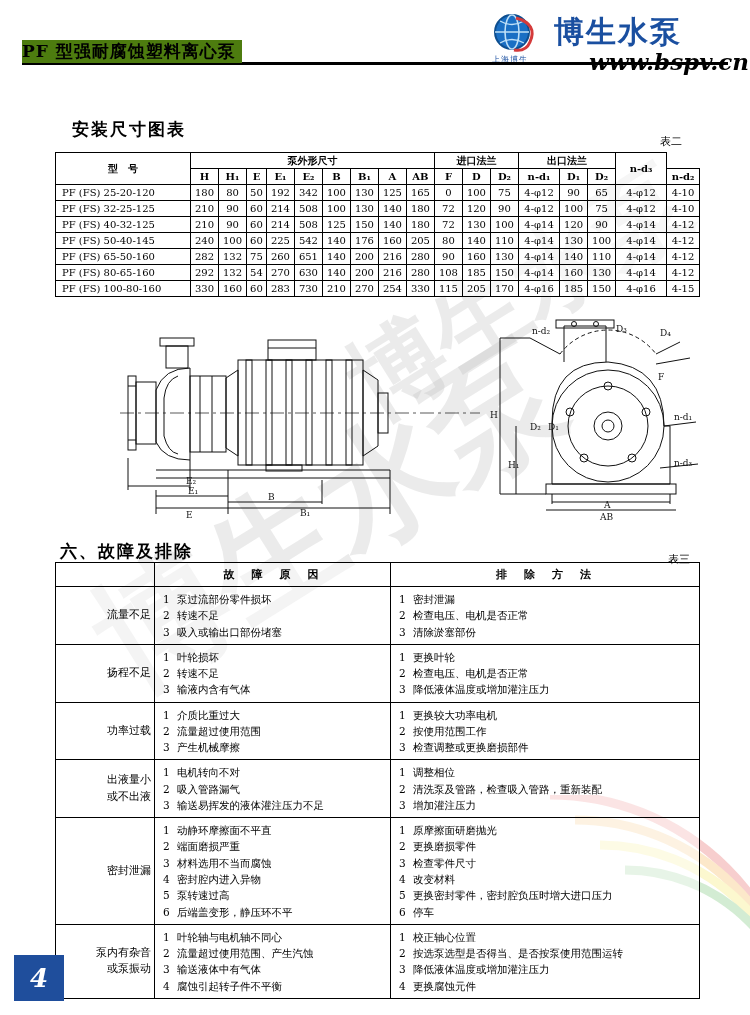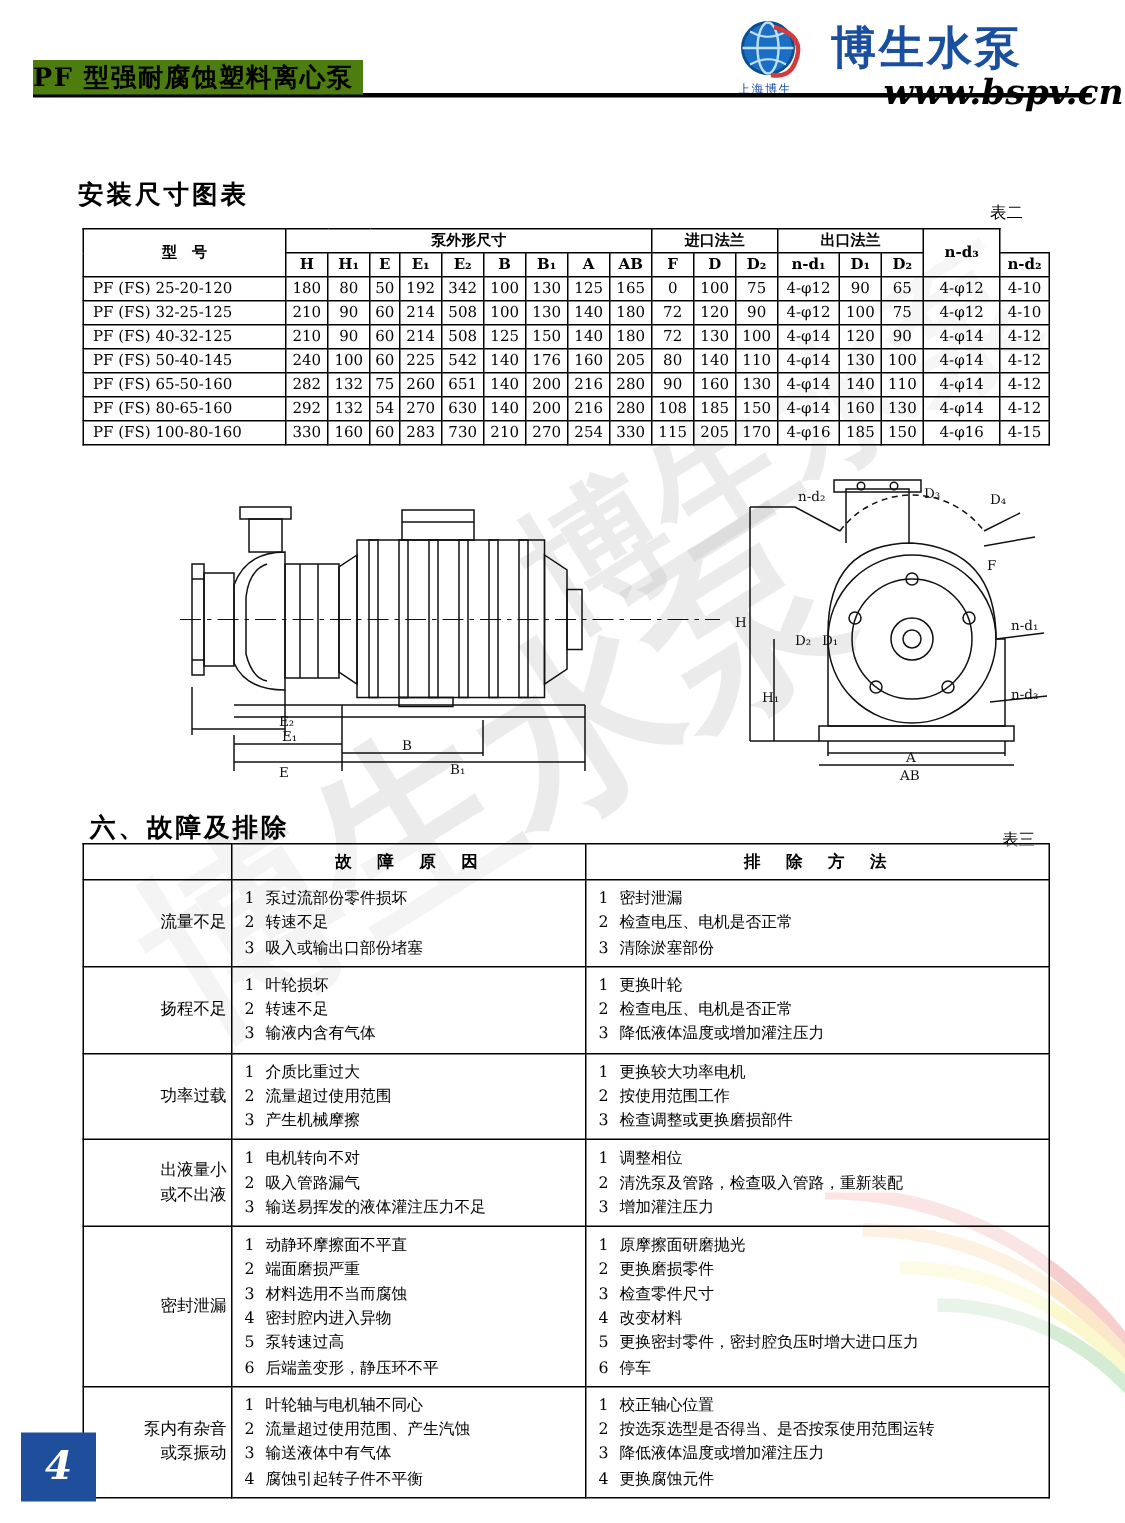--- a/index.html
+++ b/index.html
@@ -134,21 +134,21 @@
     <path d="M30 6 Q52 12 44 30 Q40 40 28 38" fill="none" stroke="#d43a3a" stroke-width="3"></path>
   </svg>
   <div class="logo-cn">博生水泵</div>
   <div class="logo-url">www.bspv.cn</div>
   <div class="logo-sub">上海博生</div>
 </div>
 
 <div class="title-line"></div>
 <div class="doc-title">PF 型强耐腐蚀塑料离心泵</div>
 
-<div class="sec-h" style="left:52px;top:118px;font-family:Liberation Mono, monospace;">安装尺寸图表</div>
+<div class="sec-h" style="left:72px;top:118px;font-family:Liberation Mono, monospace;">安装尺寸图表</div>
 <div class="tbl-no" style="left:660px;top:134px;">表二</div>
 
 <table class="t2">
   <tbody>
       <tr>
     <td rowspan="2" style="width:132px;font-weight:bold;">型　号</td>
     <td colspan="9" style="font-weight:bold;">泵外形尺寸</td>
     <td colspan="3" style="font-weight:bold;">进口法兰</td>
     <td colspan="3" style="font-weight:bold;">出口法兰</td>
     <td rowspan="2" style="width:48px;font-weight:bold;">n-d₃</td>

